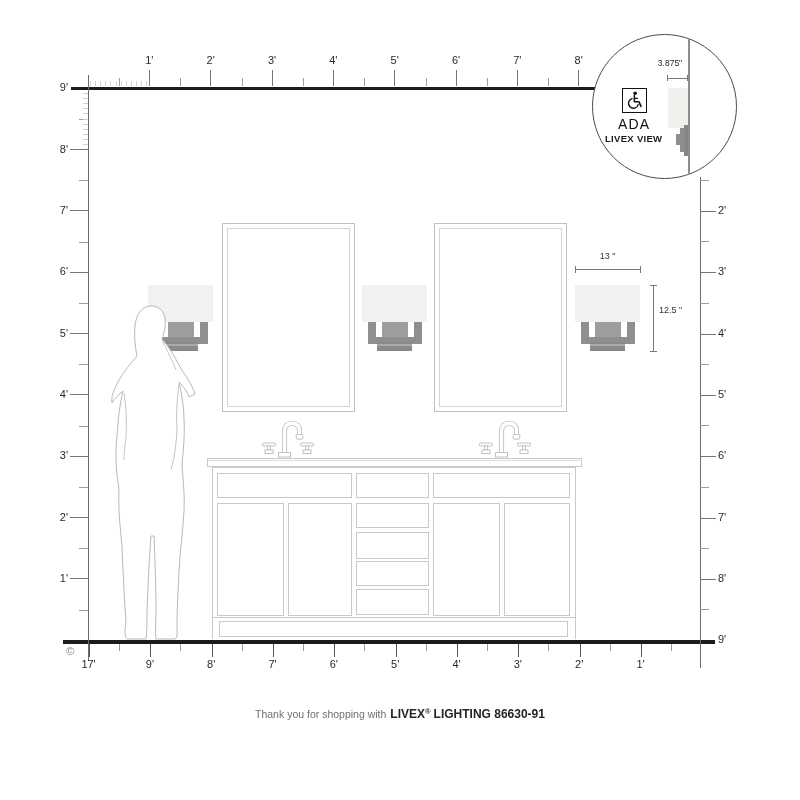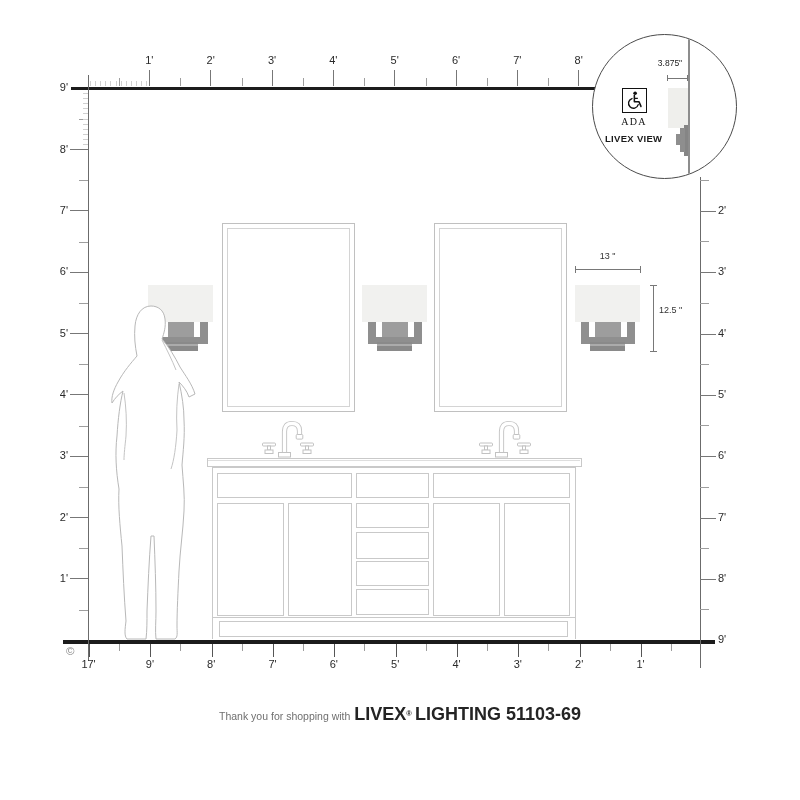--- a/index.html
+++ b/index.html
@@ -39,27 +39,27 @@
          border-radius:50%;background:#fff;overflow:hidden;z-index:10;box-sizing:border-box;}
   .inset .walline{position:absolute;left:94.5px;top:0;width:2.5px;height:145px;background:#8d8d8d;}
   .inset .sshade{position:absolute;left:75px;top:53px;width:19.5px;height:40px;background:#efefec;}
   .inset .sb1{position:absolute;left:90.5px;top:89.5px;width:4px;height:31px;background:#858585;}
   .inset .sb2{position:absolute;left:86.5px;top:92.5px;width:5px;height:24px;background:#8e8e8e;}
   .inset .sb3{position:absolute;left:83px;top:98.5px;width:5px;height:11px;background:#8e8e8e;}
   .inset .ddim{position:absolute;left:57px;top:22.5px;width:40px;text-align:center;font-size:8.5px;color:#222;}
   .inset .ddl{position:absolute;background:#777;}
   .ada-box{position:absolute;left:28.5px;top:53px;width:25px;height:25px;border:1.6px solid #111;
            background:#fff;box-sizing:border-box;}
-  .ada-label{position:absolute;left:25px;top:80.5px;width:32px;text-align:center;font-size:10px;
-             letter-spacing:1.2px;color:#111;font-family:Liberation Serif, serif;}
+  .ada-label{position:absolute;left:25px;top:80.5px;width:32px;text-align:center;font-size:14px;
+             letter-spacing:1.2px;color:#111;}
   .sideview{position:absolute;left:12px;top:97.5px;font-size:9.5px;font-weight:700;letter-spacing:.3px;color:#1a1a1a;}
   
   .footer{position:absolute;left:0;top:704px;width:800px;text-align:center;z-index:5;}
   .footer .thanks{font-size:10.5px;color:#6f6f6f;}
-  .footer .brand,.footer .product{font-size:18px;font-weight:bold;color:#242424;}
+  .footer .brand,.footer .product{font-size:12px;font-weight:bold;color:#242424;}
   .footer .brand{margin-left:4px;}
   .footer .product{margin-left:3px;}
   .footer .reg{font-size:7.5px;font-weight:bold;color:#242424;position:relative;top:-4px;}
   .copyright{position:absolute;left:66px;top:645px;font-size:11.5px;color:#8a8a8a;z-index:4;}
 </style>
 </head>
 <body>
 
 <div class="canvas">
 
@@ -250,16 +250,16 @@
         <path d="M12.4 7.2 L12.4 14 L17.5 14 L19.6 19" fill="none" stroke="#111" stroke-width="1.7" stroke-linecap="round" stroke-linejoin="round"></path>
         <path d="M12.4 10.2 L16.2 10.2" stroke="#111" stroke-width="1.5"></path>
         <path d="M9.8 10.4 A5.4 5.4 0 1 0 16.6 17" fill="none" stroke="#111" stroke-width="1.5" stroke-linecap="round"></path>
       </svg>
     </div>
     <div class="ada-label">ADA</div>
     <div class="sideview">LIVEX VIEW</div>
   </div>
 
   <div class="footer">
-    <span class="thanks">Thank you for shopping with</span><span class="brand">LIVEX</span><span class="reg">®</span><span class="product">LIGHTING 51103-69</span>
+    <span class="thanks">Thank you for shopping with</span><span class="brand">LIVEX</span><span class="reg">®</span><span class="product">LIGHTING 86630-91</span>
   </div>
 
 </div>
 
 </body></html>

